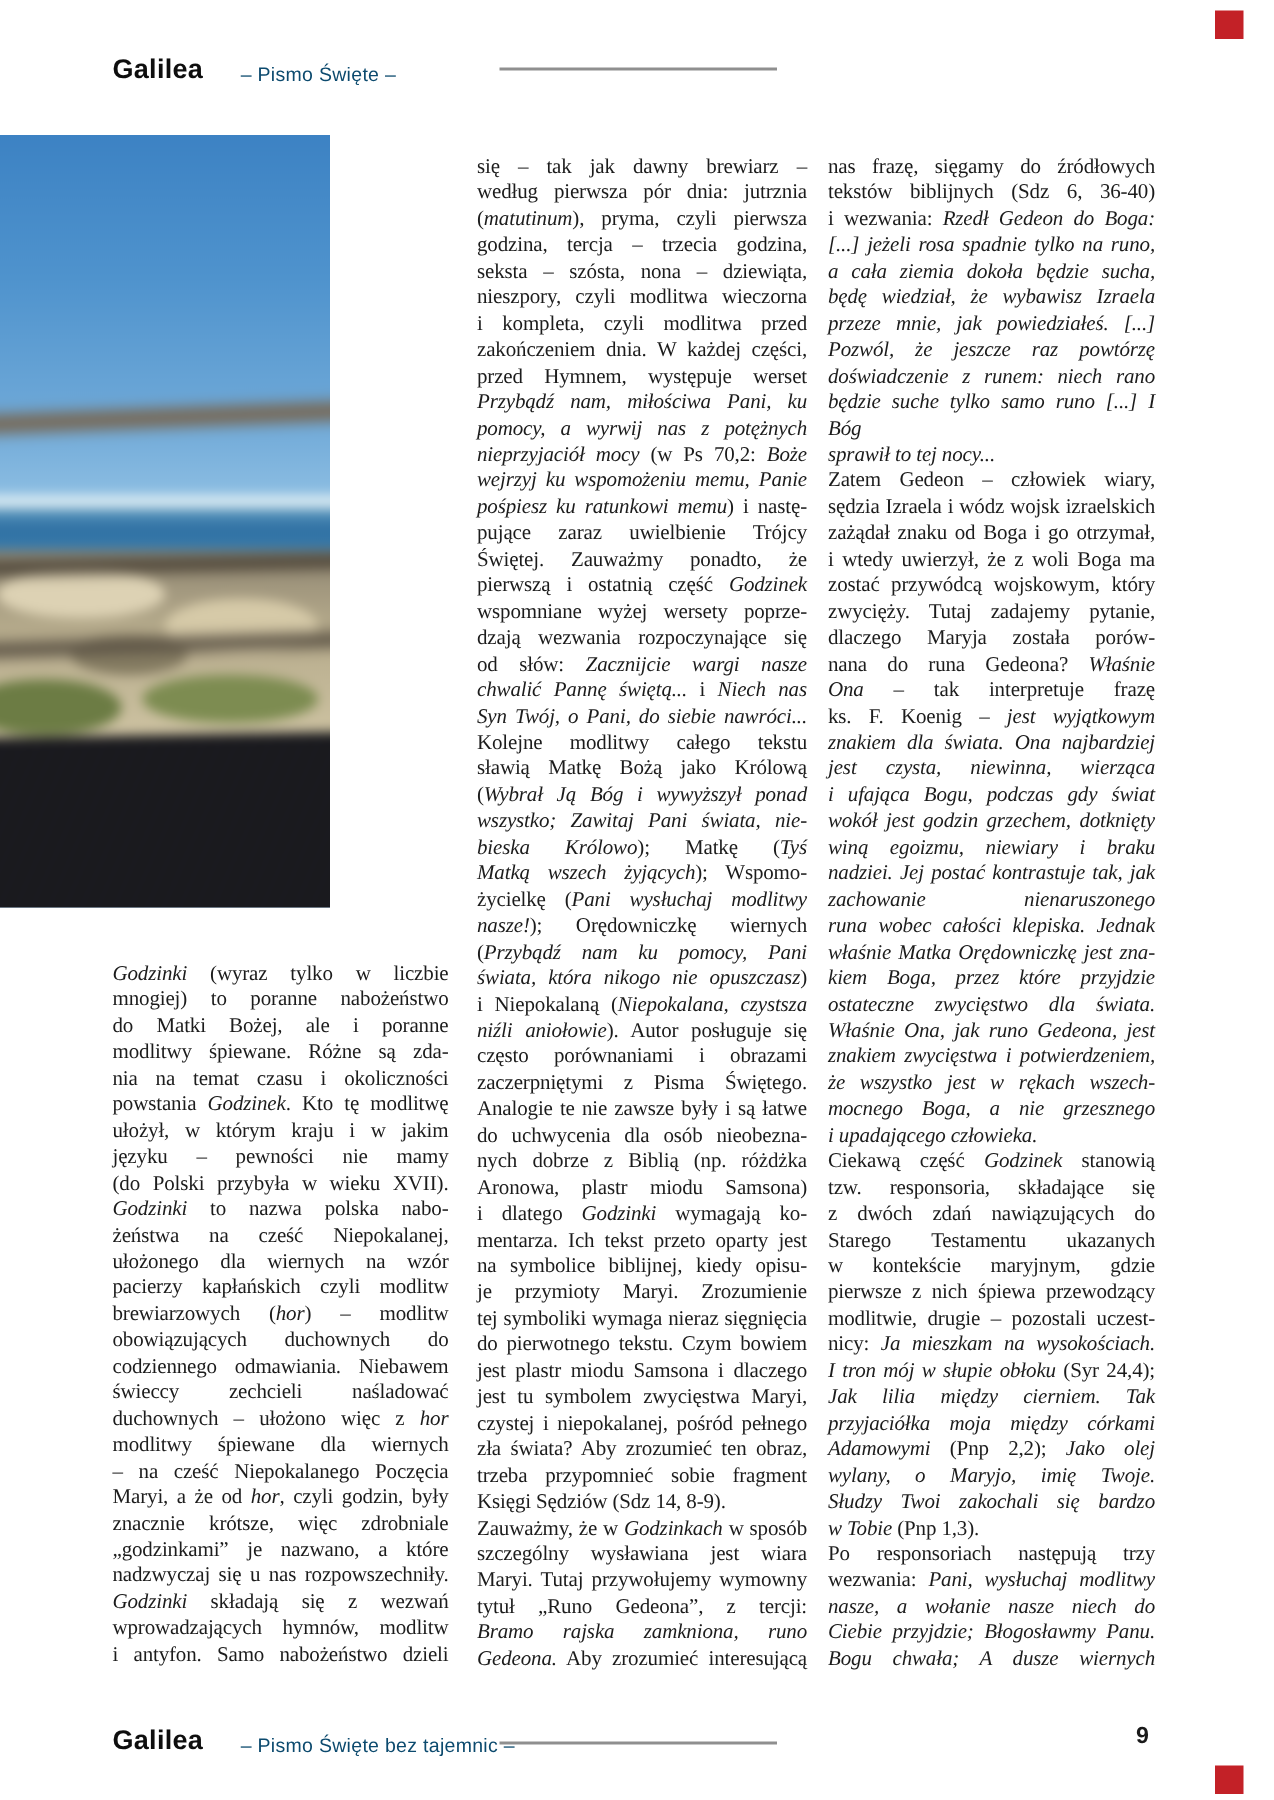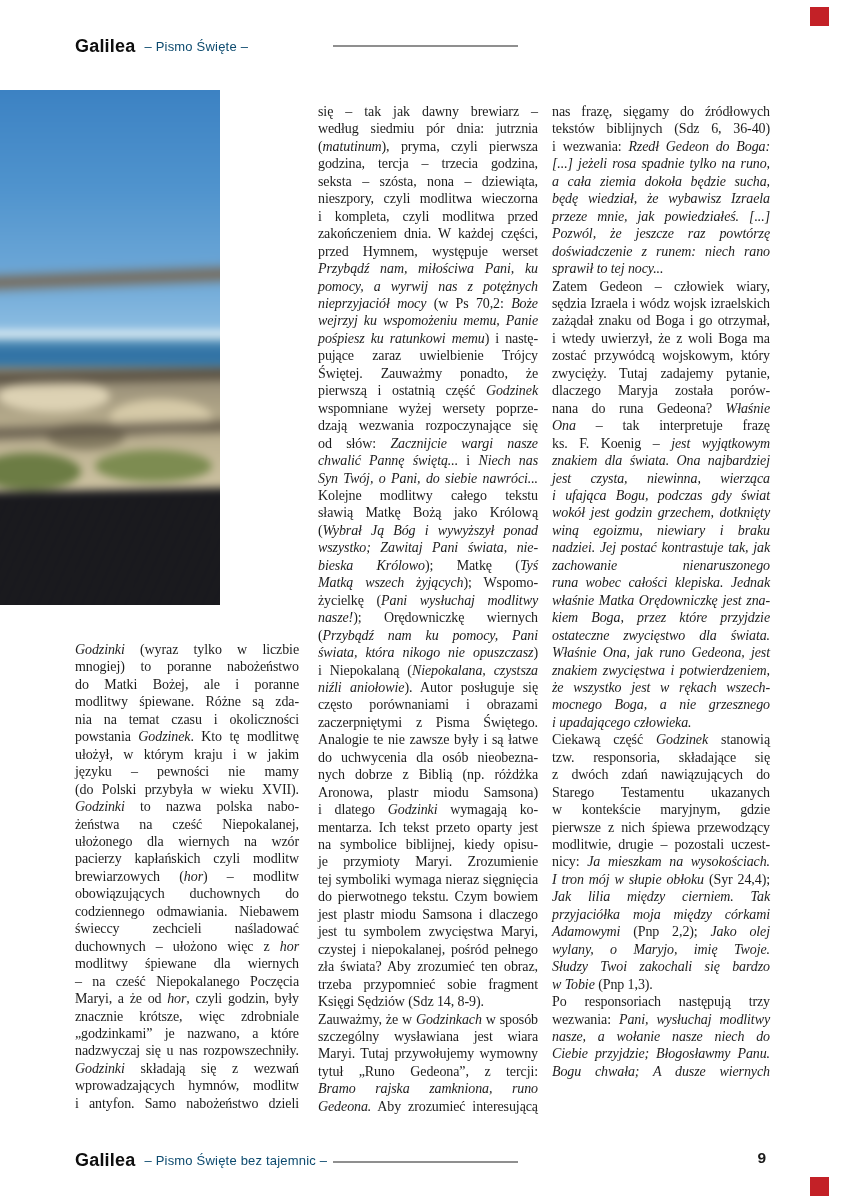--- a/index.html
+++ b/index.html
@@ -1,19 +1,19 @@
 <!DOCTYPE html>
 <html><head>
 <meta charset="utf-8">
 <style>
   html,body{margin:0;padding:0;background:#ffffff;}
   .page{position:relative;width:849px;height:1200px;background:#fff;overflow:hidden;
         font-family:"Liberation Serif","DejaVu Serif",serif;}
   
-  .masthead{position:absolute;left:75px;display:flex;align-items:center;gap:9px;
+  .masthead{position:absolute;left:75px;display:flex;align-items:flex-end;gap:25px;
             font-family:"Liberation Sans","DejaVu Sans",sans-serif;white-space:nowrap;}
   .masthead.top{top:36px;}
   .masthead.bottom{top:1150px;}
   .brand{font-weight:bold;font-size:18px;letter-spacing:.2px;color:#0e0e0e;}
   .subtitle{font-size:13px;color:#0c4a6e;letter-spacing:.2px;}
   .rule{position:absolute;left:333px;width:185px;height:2px;background:#8f8f8f;}
   .rule.top{top:45px;}
   .rule.bottom{top:1161px;}
   .corner-mark{position:absolute;left:810px;width:19px;height:19px;}
   .corner-mark.top{top:7px;}
@@ -105,21 +105,21 @@
       <div class="line"><span>Maryi, a że od </span><i>hor</i><span>, czyli godzin, były</span></div>
       <div class="line"><span>znacznie krótsze, więc zdrobniale</span></div>
       <div class="line"><span>„godzinkami” je nazwano, a które</span></div>
       <div class="line"><span>nadzwyczaj się u nas rozpowszechniły.</span></div>
       <div class="line"><i>Godzinki</i><span> składają się z wezwań</span></div>
       <div class="line"><span>wprowadzających hymnów, modlitw</span></div>
       <div class="line"><span>i antyfon. Samo nabożeństwo dzieli</span></div>
     </div>
   <div class="col col-middle">
       <div class="line"><span>się – tak jak dawny brewiarz –</span></div>
-      <div class="line"><span>według siedmiu pór dnia: jutrznia</span></div>
+      <div class="line"><span>według pierwsza pór dnia: jutrznia</span></div>
       <div class="line"><span>(</span><i>matutinum</i><span>), pryma, czyli pierwsza</span></div>
       <div class="line"><span>godzina, tercja – trzecia godzina,</span></div>
       <div class="line"><span>seksta – szósta, nona – dziewiąta,</span></div>
       <div class="line"><span>nieszpory, czyli modlitwa wieczorna</span></div>
       <div class="line"><span>i kompleta, czyli modlitwa przed</span></div>
       <div class="line"><span>zakończeniem dnia. W każdej części,</span></div>
       <div class="line"><span>przed Hymnem, występuje werset</span></div>
       <div class="line"><i>Przybądź nam, miłościwa Pani, ku</i></div>
       <div class="line"><i>pomocy, a wyrwij nas z potężnych</i></div>
       <div class="line"><i>nieprzyjaciół mocy</i><span> (w Ps 70,2: </span><i>Boże</i></div>
@@ -173,20 +173,21 @@
   <div class="col col-right">
       <div class="line"><span>nas frazę, sięgamy do źródłowych</span></div>
       <div class="line"><span>tekstów biblijnych (Sdz 6, 36-40)</span></div>
       <div class="line"><span>i wezwania: </span><i>Rzedł Gedeon do Boga:</i></div>
       <div class="line"><i>[...] jeżeli rosa spadnie tylko na runo,</i></div>
       <div class="line"><i>a cała ziemia dokoła będzie sucha,</i></div>
       <div class="line"><i>będę wiedział, że wybawisz Izraela</i></div>
       <div class="line"><i>przeze mnie, jak powiedziałeś. [...]</i></div>
       <div class="line"><i>Pozwól, że jeszcze raz powtórzę</i></div>
       <div class="line"><i>doświadczenie z runem: niech rano</i></div>
+      <div class="line"><i>będzie suche tylko samo runo [...] I Bóg</i></div>
       <div class="line end"><i>sprawił to tej nocy...</i></div>
       <div class="line"><span>Zatem Gedeon – człowiek wiary,</span></div>
       <div class="line"><span>sędzia Izraela i wódz wojsk izraelskich</span></div>
       <div class="line"><span>zażądał znaku od Boga i go otrzymał,</span></div>
       <div class="line"><span>i wtedy uwierzył, że z woli Boga ma</span></div>
       <div class="line"><span>zostać przywódcą wojskowym, który</span></div>
       <div class="line"><span>zwycięży. Tutaj zadajemy pytanie,</span></div>
       <div class="line"><span>dlaczego Maryja została porów-</span></div>
       <div class="line"><span>nana do runa Gedeona? </span><i>Właśnie</i></div>
       <div class="line"><i>Ona</i><span> – tak interpretuje frazę</span></div>

